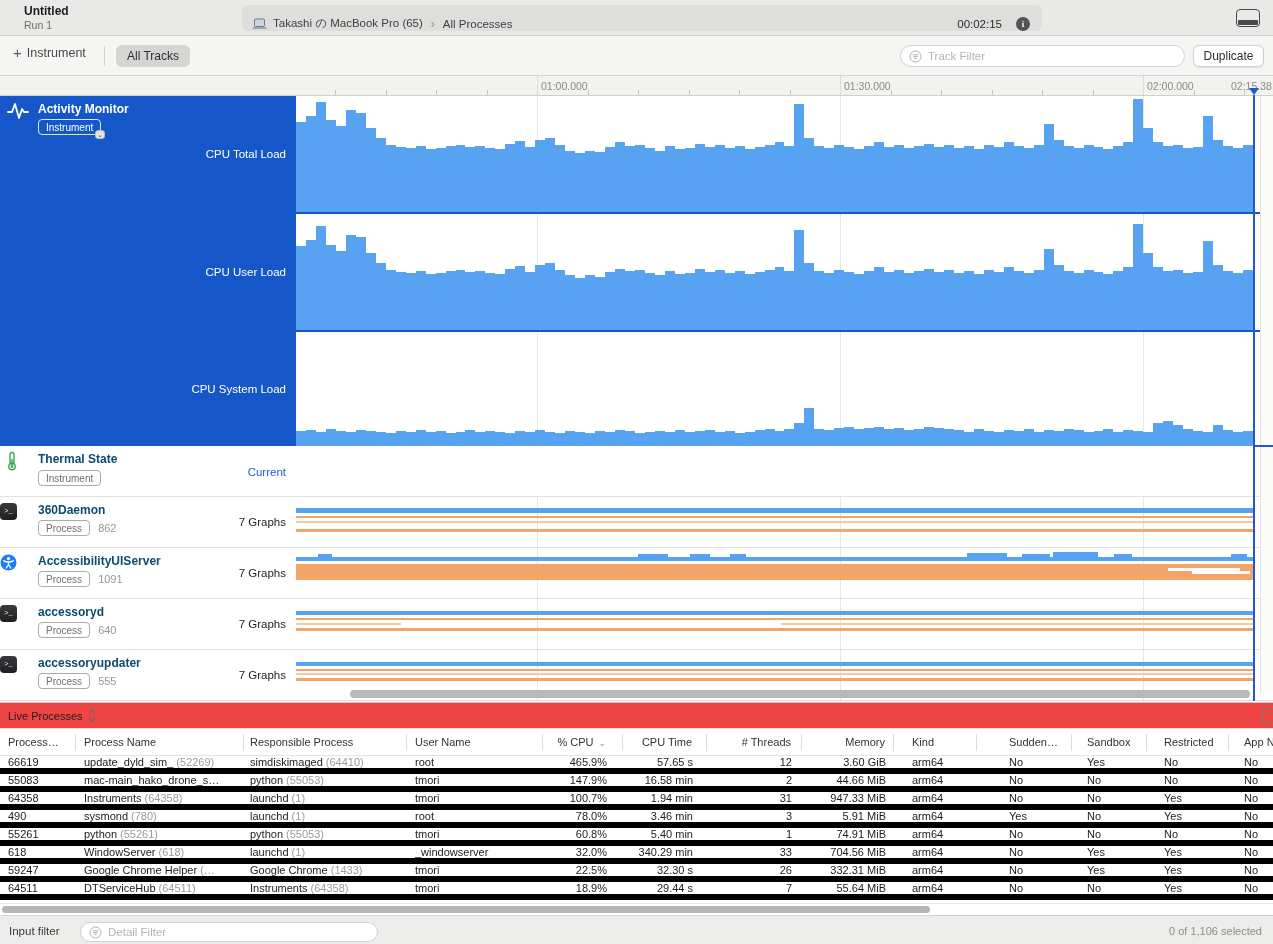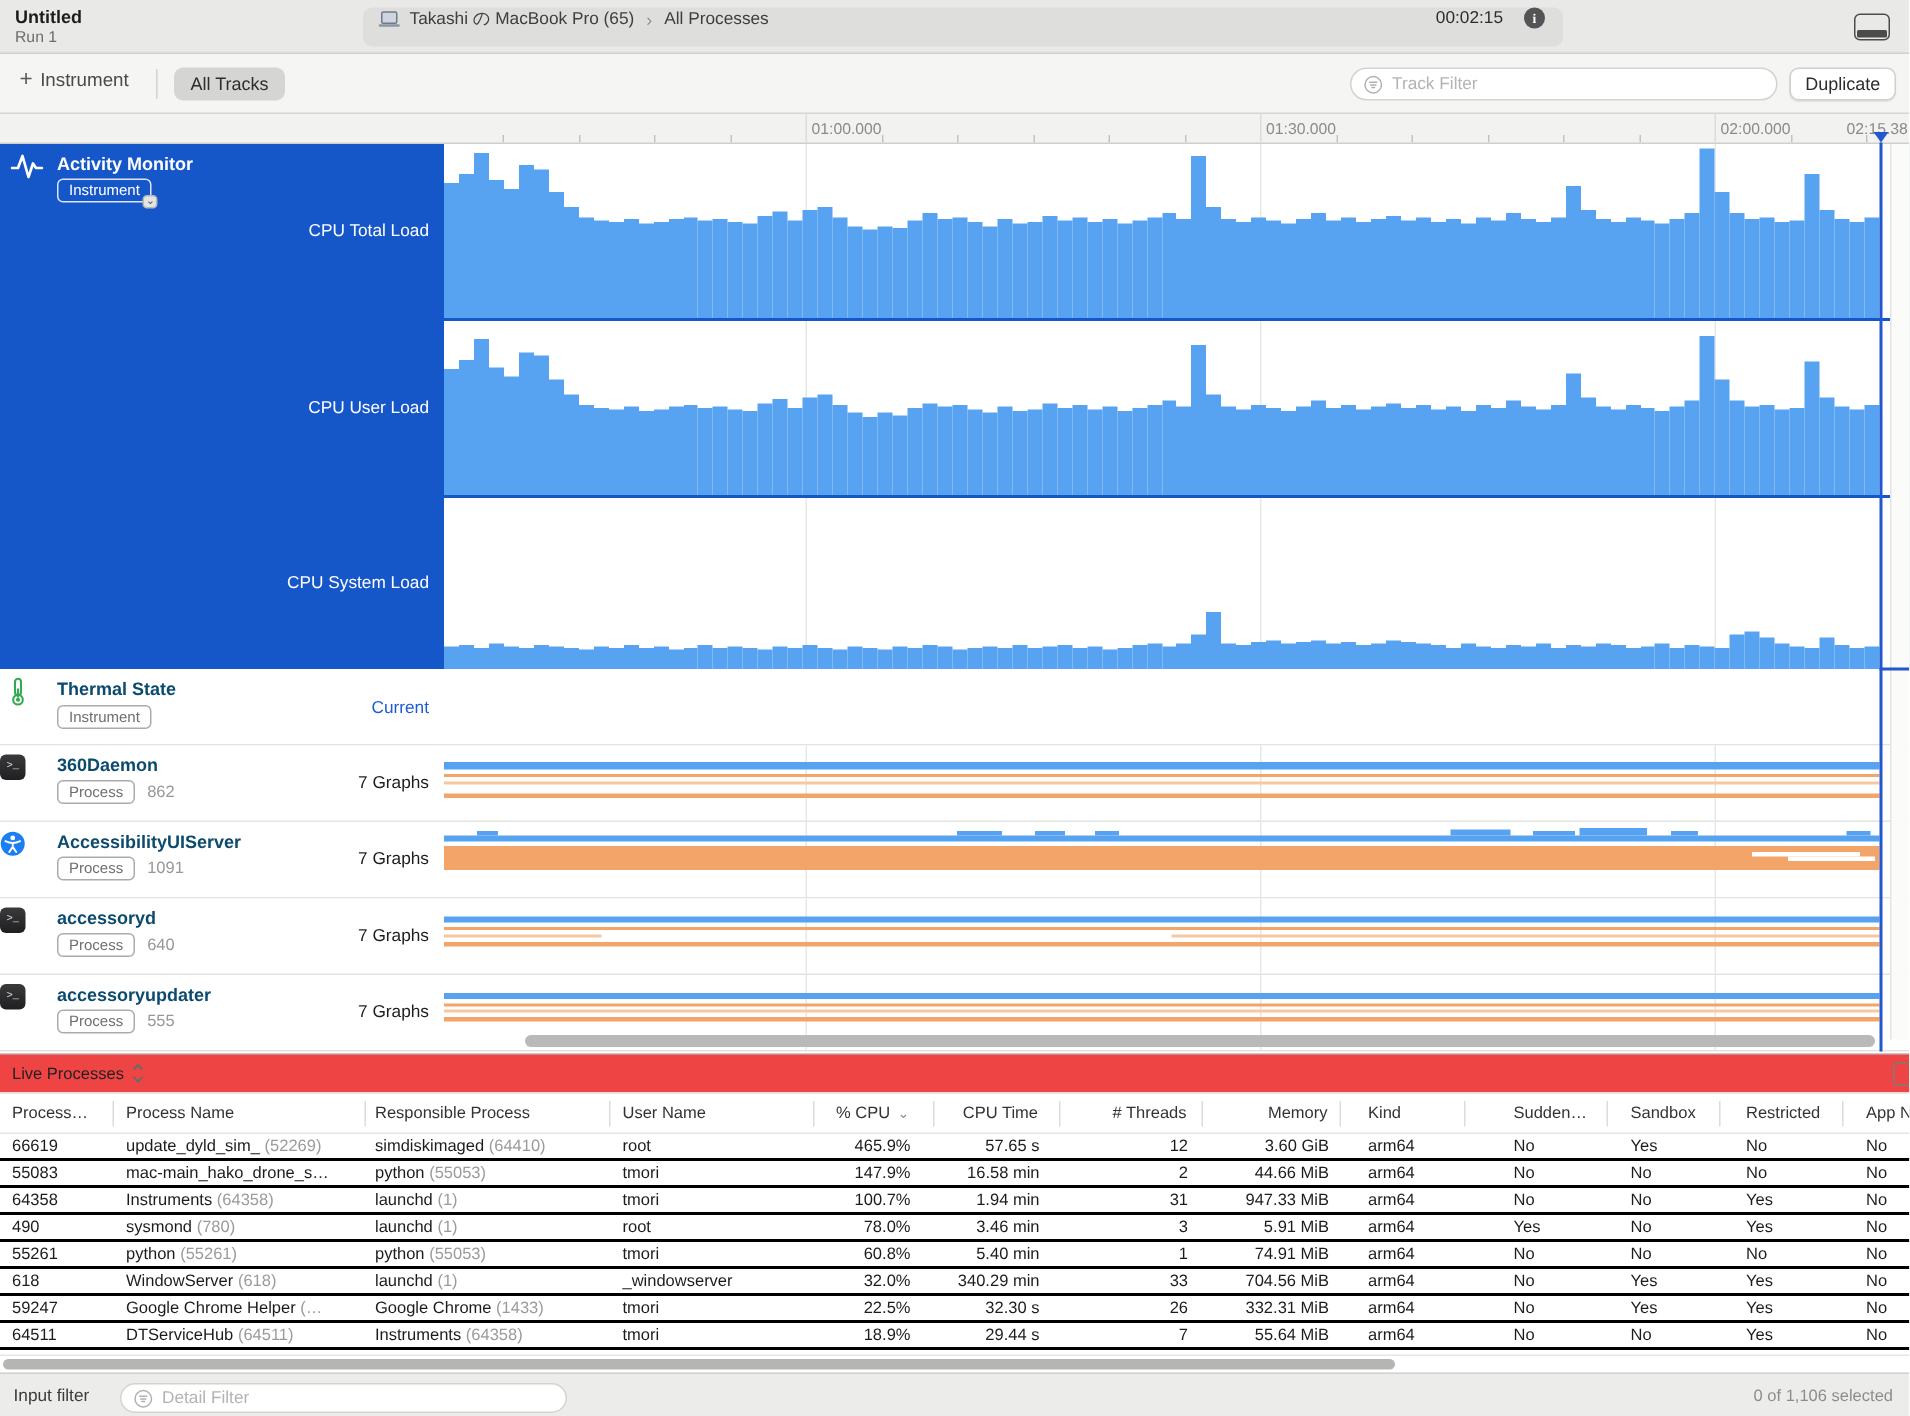--- a/index.html
+++ b/index.html
@@ -2,24 +2,24 @@
 <html><head>
 <meta charset="utf-8">
 <style>
   * { margin:0; padding:0; box-sizing:border-box; }
   html,body { width:1273px; height:944px; overflow:hidden; }
   body { font-family:"Liberation Sans","DejaVu Sans",sans-serif; background:#fff; color:#1d1d1f; }
   .window { position:relative; width:1273px; height:944px; background:#fff; overflow:hidden; }
 
   
   .titlebar { position:relative; height:36px; background:#e9e9e8; border-bottom:1px solid #d0d0cf; }
-  .doc-info { position:absolute; left:10px; top:5px; line-height:13px; }
+  .doc-info { position:absolute; left:24px; top:5px; line-height:13px; }
   .doc-title { font-size:12px; font-weight:bold; color:#1d1d1f; }
   .run-label { font-size:10.5px; color:#6d6d6c; margin-top:1px; }
-  .status-box { position:absolute; left:242px; top:5px; width:800px; height:26px; background:#dededd; border-radius:6px; display:flex; align-items:flex-start; padding:0 10px; }
+  .status-box { position:absolute; left:242px; top:5px; width:800px; height:26px; background:#dededd; border-radius:6px; display:flex; align-items:flex-end; padding:0 10px; }
   .status-path { display:flex; align-items:center; font-size:11.5px; color:#3e3e3e; gap:6px; }
   .path-sep { color:#8f8f8e; font-size:12px; margin:0 2px; }
   .status-right { position:absolute; right:12px; display:flex; align-items:center; gap:14px; }
   .rec-time { font-size:11.5px; color:#2c2c2c; }
   .info-icon { width:14px; height:14px; border-radius:50%; background:#545456; color:#fff; font-size:9px; font-weight:bold; text-align:center; line-height:14px; font-family:"Liberation Serif",serif; }
   .layout-btn { position:absolute; right:13px; top:9px; width:24px; height:18px; border:1.5px solid #4c4c4c; border-radius:4px; }
   .layout-btn::after { content:""; position:absolute; left:1px; right:1px; bottom:1px; height:5px; background:#4c4c4c; border-radius:1px; }
 
   
   .toolbar { position:relative; height:40px; background:#f5f5f4; border-bottom:1px solid #d6d6d5; }
@@ -90,21 +90,21 @@
   
   .jumpbar { position:relative; height:27px; background:#ef4444; border-top:1px solid #c6c6c5; border-bottom:1px solid #dededd; }
   .jump-sel { position:absolute; left:8px; top:6px; display:flex; align-items:center; gap:5px; font-size:11px; color:#222; }
   .jump-side-icon { position:absolute; left:1262px; top:5px; width:16px; height:16px; border:1.5px solid #7c7c7b; border-radius:3px; }
 
   .ptable { position:relative; }
   .prow { display:grid; grid-template-columns:76px 168px 163px 136px 80px 84px 95px 92px 83px 95px 75px 82px minmax(0,1fr); align-items:center; }
   .phead { height:27px; background:#fff; border-bottom:1px solid #e3e3e2; }
   .phead .cell { font-size:11px; color:#333; height:17px; line-height:17px; border-right:1px solid #dcdcdb; overflow:hidden; white-space:nowrap; }
   .phead .cell:last-child { border-right:none; }
-  .pbody .prow { height:18px; border-bottom:2px solid #000000; }
+  .pbody .prow { height:18px; border-bottom:6px solid #000000; }
   .pbody .cell { font-size:11px; color:#1c1c1c; line-height:18px; overflow:hidden; white-space:nowrap; }
   .cell { padding:0; }
   .sub { color:#9b9b9a; }
   .c-pid { padding-left:8px; }
   .c-name { padding-left:8px; }
   .c-resp { padding-left:6px; }
   .c-user { padding-left:8px; }
   .c-cpu { text-align:right; padding-right:16px; }
   .c-time { text-align:right; padding-right:14px; }
   .c-thr { text-align:right; padding-right:10px; }

